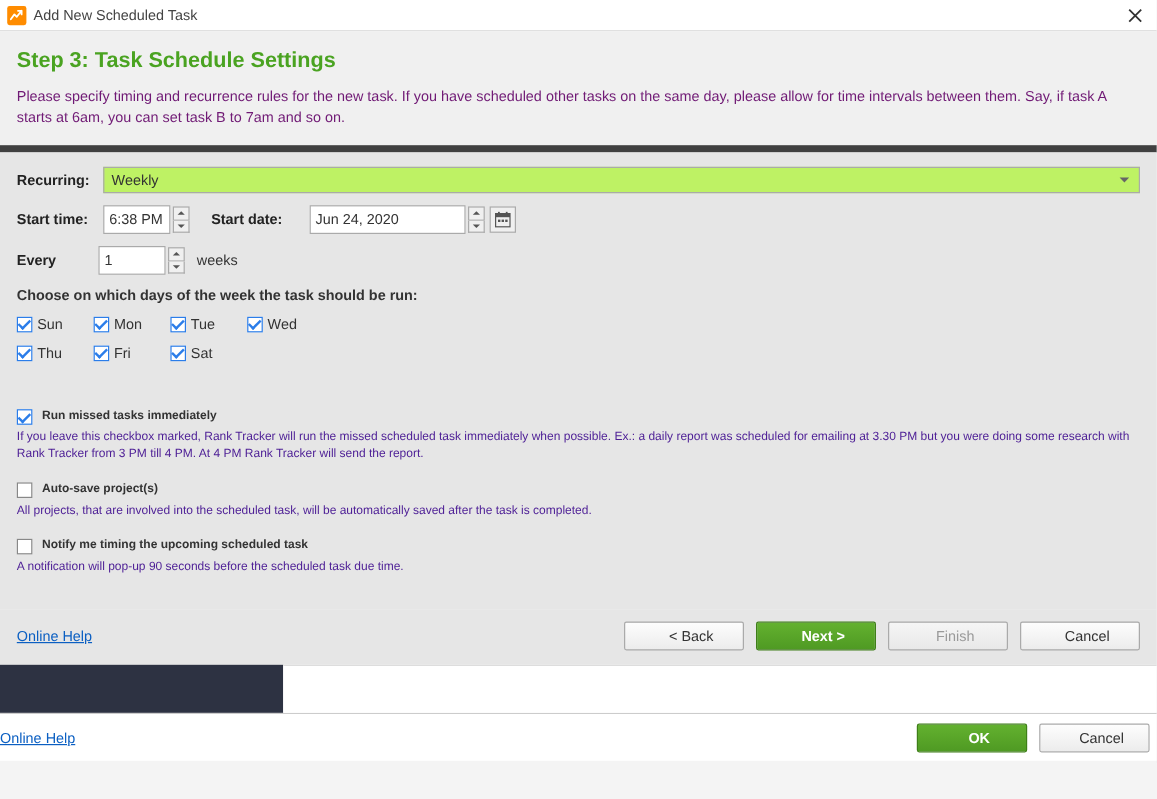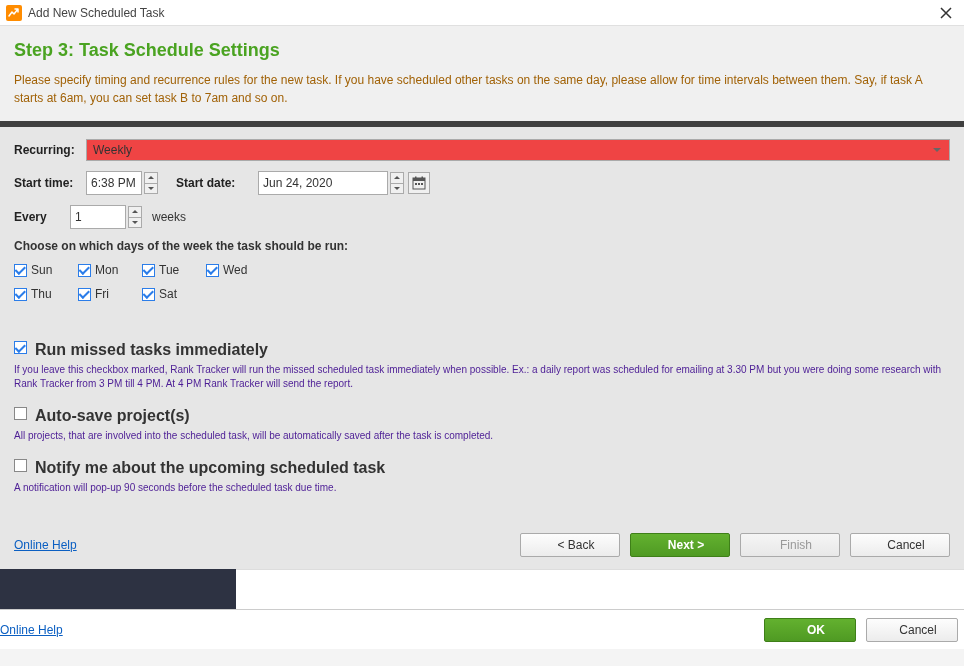--- a/index.html
+++ b/index.html
@@ -49,21 +49,21 @@
   padding: 14px 14px 14px 14px;
 }
 .step-title {
   color: #4aa321;
   font-size: 18px;
   font-weight: bold;
   margin-bottom: 10px;
 }
 .step-desc {
   font-size: 12px;
-  color: #a16207;
+  color: #701a75;
   line-height: 1.5;
 }
 
 .form-area {
   background: #e6e6e6;
   padding: 12px 14px;
 }
 .row {
   display: flex;
   align-items: center;
@@ -71,21 +71,21 @@
 }
 .label {
   font-weight: bold;
   font-size: 12px;
   color: #222;
 }
 .label-recur { width: 72px; }
 .select-box {
   flex: 1;
   height: 22px;
-  background: #ef4444;
+  background: #bef264;
   border: 1px solid #aaa;
   display: flex;
   align-items: center;
   padding: 0 6px;
   font-size: 12px;
   position: relative;
 }
 .select-box::after {
   content: '';
   position: absolute;
@@ -138,21 +138,21 @@
   margin-left: 4px;
   cursor: pointer;
 }
 .cal-btn svg { width: 14px; height: 14px; }
 
 .row-time .label { width: 72px; }
 .time-input { width: 56px; text-align: right; padding-right: 4px; }
 .date-label { margin-left: 18px; margin-right: 10px; }
 .date-input { width: 130px; }
 
-.row-every .label { width: 56px; }
+.row-every .label { width: 68px; }
 .every-input { width: 56px; text-align: right; padding-right: 4px; }
 .weeks-label { margin-left: 10px; }
 
 .days-prompt { font-weight: bold; margin-bottom: 10px; margin-top: 4px; }
 .days-row { display: flex; margin-bottom: 10px; gap: 0; }
 .day-item { display: flex; align-items: center; width: 64px; }
 .cb {
   width: 13px; height: 13px;
   border: 1px solid #888;
   background: #fff;
@@ -166,21 +166,21 @@
 .cb.checked::after {
   content: '';
   width: 8px; height: 4px;
   border-left: 2px solid #2b7de9;
   border-bottom: 2px solid #2b7de9;
   transform: rotate(-45deg) translate(0,-1px);
 }
 
 .opt-block { margin-top: 40px; }
 .opt-row { display: flex; align-items: flex-start; margin-bottom: 4px; }
-.opt-label { font-weight: bold; font-size: 16px; margin-left: 4px; }
+.opt-label { font-weight: bold; font-size: 10px; margin-left: 4px; }
 .opt-desc { font-size: 10px; color: #4c1d95; margin-bottom: 16px; line-height: 1.4; }
 
 .footer-bar {
   display: flex;
   align-items: center;
   padding: 10px 14px 12px;
   background: #e6e6e6;
 }
 .help-link { color: #0b5fc2; text-decoration: underline; cursor: pointer; font-size: 12px; }
 .footer-spacer { flex: 1; }
@@ -356,21 +356,21 @@
     <div class="opt-desc">If you leave this checkbox marked, Rank Tracker will run the missed scheduled task immediately when possible. Ex.: a daily report was scheduled for emailing at 3.30 PM but you were doing some research with Rank Tracker from 3 PM till 4 PM. At 4 PM Rank Tracker will send the report.</div>
 
     <div class="opt-row">
       <span class="cb"></span>
       <span class="opt-label">Auto-save project(s)</span>
     </div>
     <div class="opt-desc">All projects, that are involved into the scheduled task, will be automatically saved after the task is completed.</div>
 
     <div class="opt-row">
       <span class="cb"></span>
-      <span class="opt-label">Notify me about the upcoming scheduled task</span>
+      <span class="opt-label">Notify me timing the upcoming scheduled task</span>
     </div>
     <div class="opt-desc">A notification will pop-up 90 seconds before the scheduled task due time.</div>
   </div>
 
 </div>
 
 <div class="footer-bar">
   <span class="help-link">Online Help</span>
   <span class="footer-spacer"></span>
   <div class="btn">&lt; Back</div>

